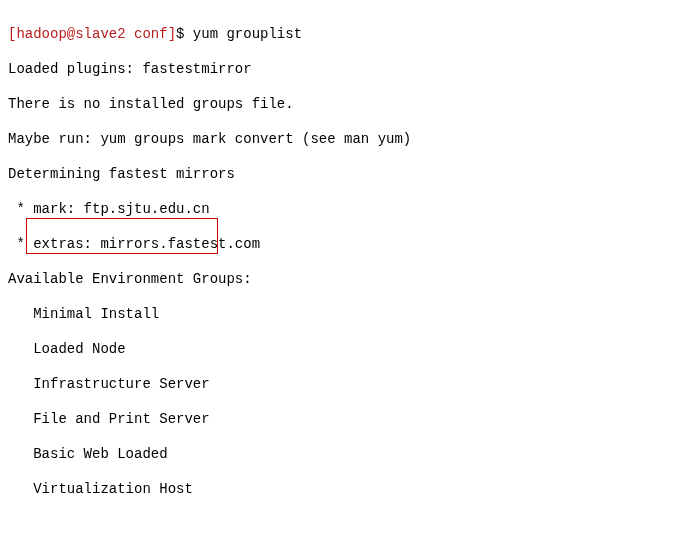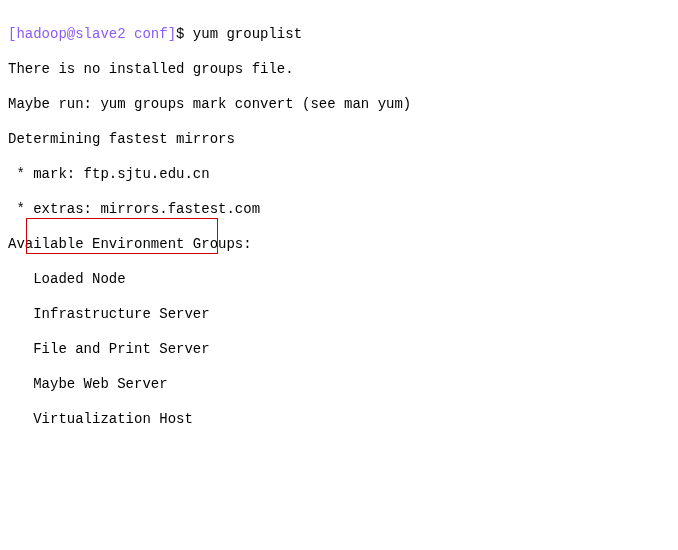--- a/index.html
+++ b/index.html
@@ -19,38 +19,40 @@
     }
     .line {
       display: block;
     }
     .highlight-box {
       position: absolute;
       border: 1px solid #cc0000;
       pointer-events: none;
       box-sizing: border-box;
     }
-    .prompt-user { color: #8b5cf6; }
+    .prompt-user { color: #b91c1c; }
     .prompt-dollar { color: #000; }
   </style>
 </head>
 <body>
 
 <div class="terminal">
 <span class="line"><span class="prompt-user">[hadoop@slave2 conf]</span><span class="prompt-dollar">$</span> <span>yum grouplist</span></span>
+<span class="line">Loaded plugins: fastestmirror</span>
 <span class="line">There is no installed groups file.</span>
 <span class="line">Maybe run: yum groups mark convert (see man yum)</span>
 <span class="line">Determining fastest mirrors</span>
 <span class="line"> * mark: ftp.sjtu.edu.cn</span>
 <span class="line"> * extras: mirrors.fastest.com</span>
 <span class="line">Available Environment Groups:</span>
+<span class="line">   Minimal Install</span>
 <span class="line">   Loaded Node</span>
 <span class="line">   Infrastructure Server</span>
 <span class="line">   File and Print Server</span>
-<span class="line">   Maybe Web Server</span>
+<span class="line">   Basic Web Loaded</span>
 <span class="line">   Virtualization Host</span>
 
 
 
 
 
 
 
 
 

